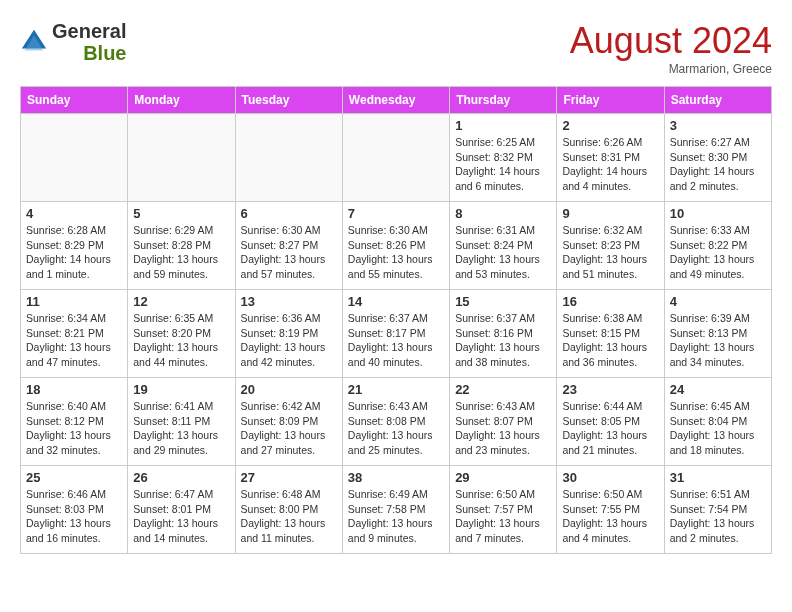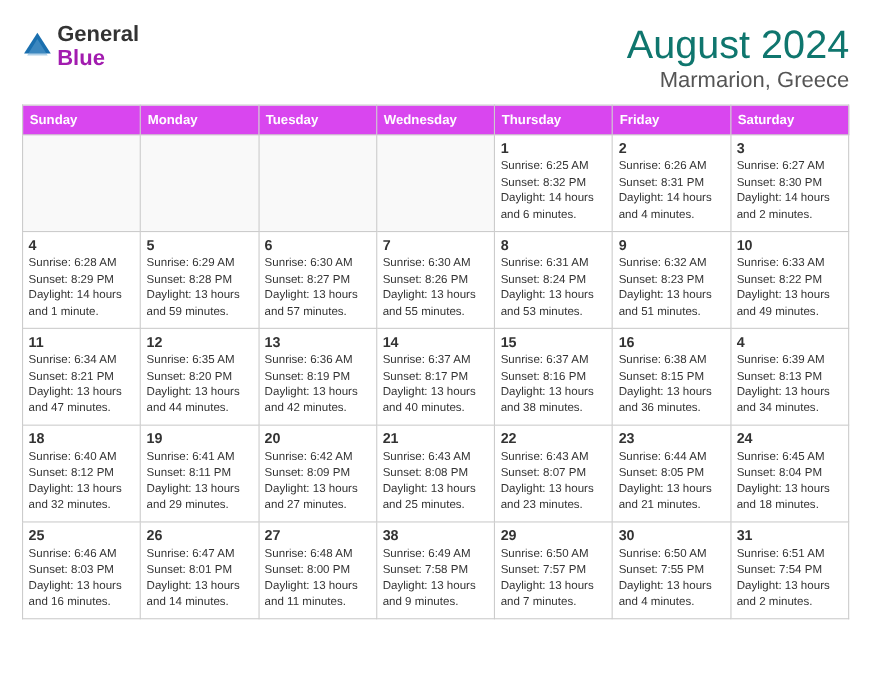--- a/index.html
+++ b/index.html
@@ -13,42 +13,43 @@
     .header {
       display: flex;
       justify-content: space-between;
       align-items: flex-start;
       margin-bottom: 10px;
     }
     .logo {
       display: flex;
       align-items: center;
       gap: 4px;
+      text-align: right;
     }
     .logo-text {
       font-size: 20px;
       font-weight: bold;
       line-height: 1.1;
     }
     .logo-general { color: #333; }
-    .logo-blue { color: #a21caf; }
+    .logo-blue { color: #4d7c0f; }
     .logo-icon {
       width: 28px;
       height: 28px;
     }
     .title-block {
       text-align: right;
     }
     .month-year {
       font-size: 36px;
-      color: #0f766e;
+      color: #b91c1c;
       font-weight: normal;
     }
     .location {
-      font-size: 20px;
+      font-size: 12px;
       color: #555;
     }
     .calendar {
       width: 100%;
       border-collapse: collapse;
       font-size: 11px;
     }
     .calendar th {
       background: #d946ef;
       color: #fff;

